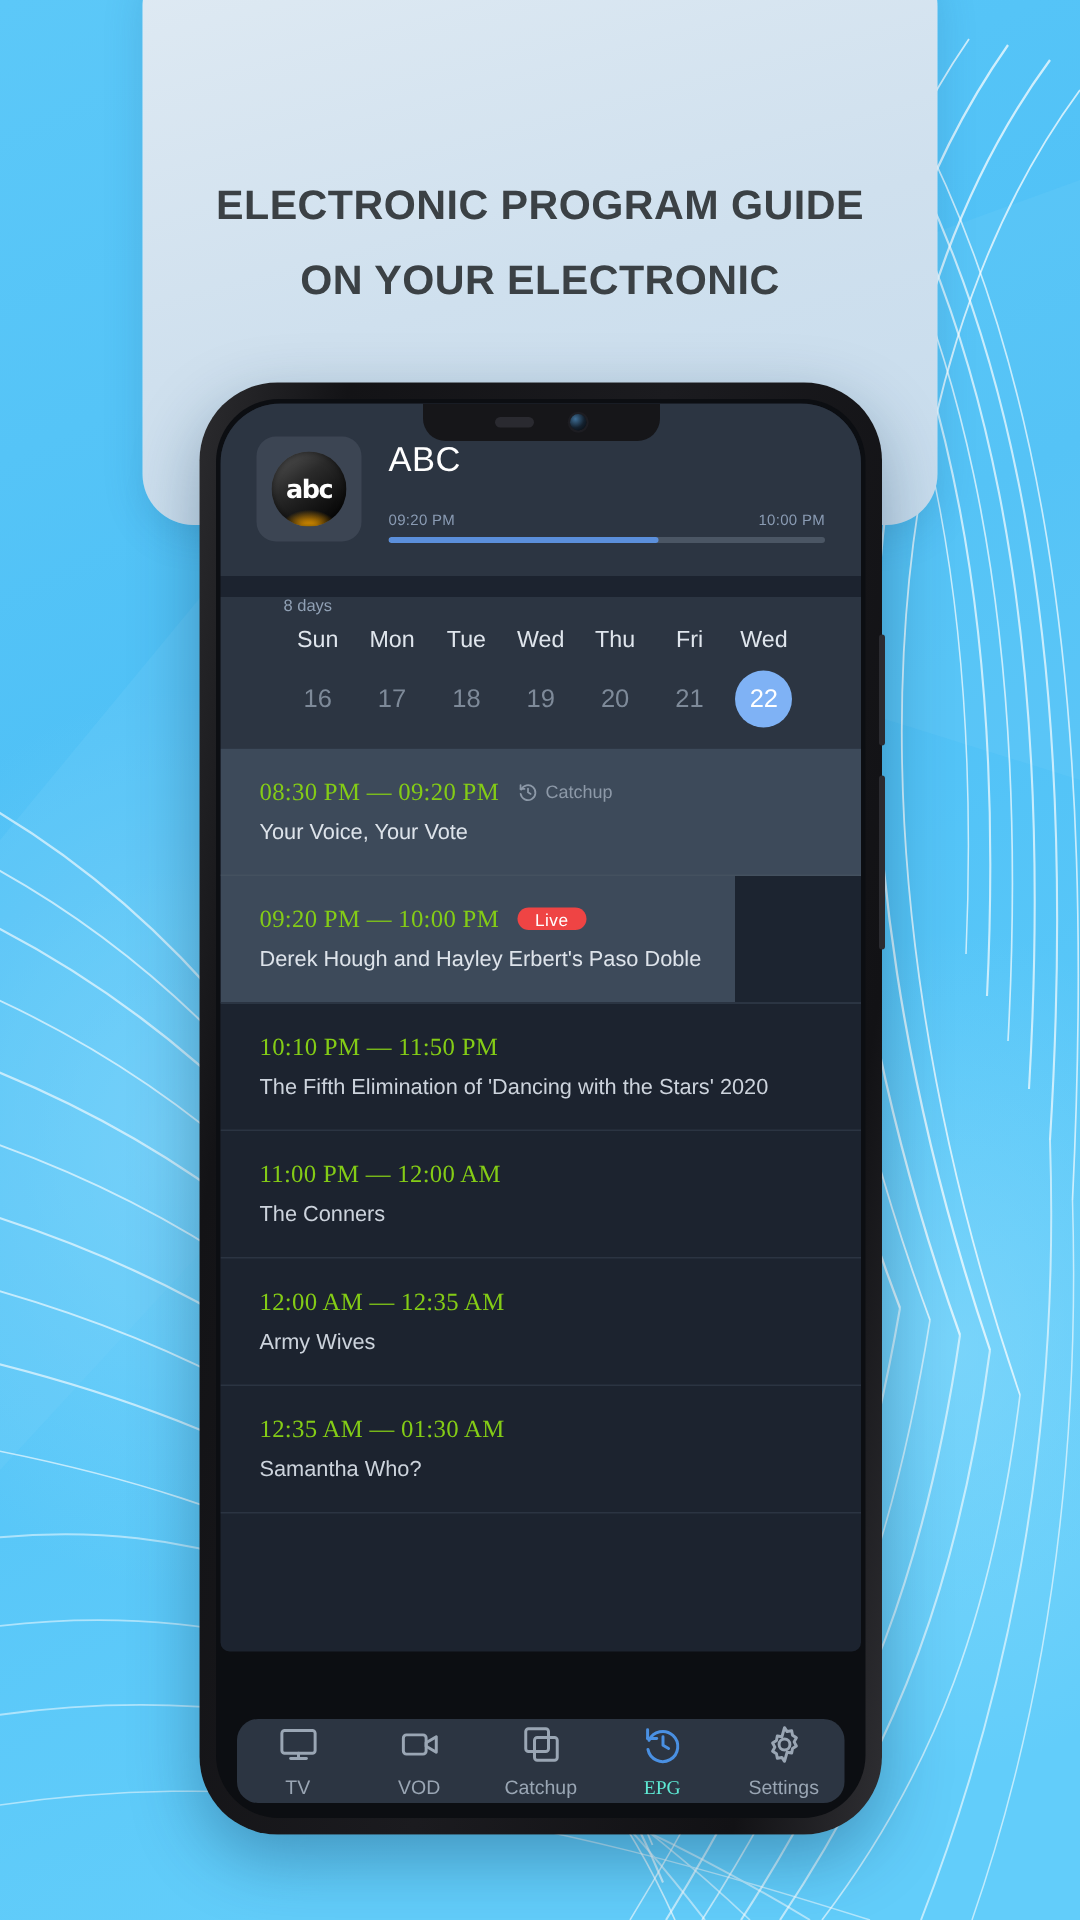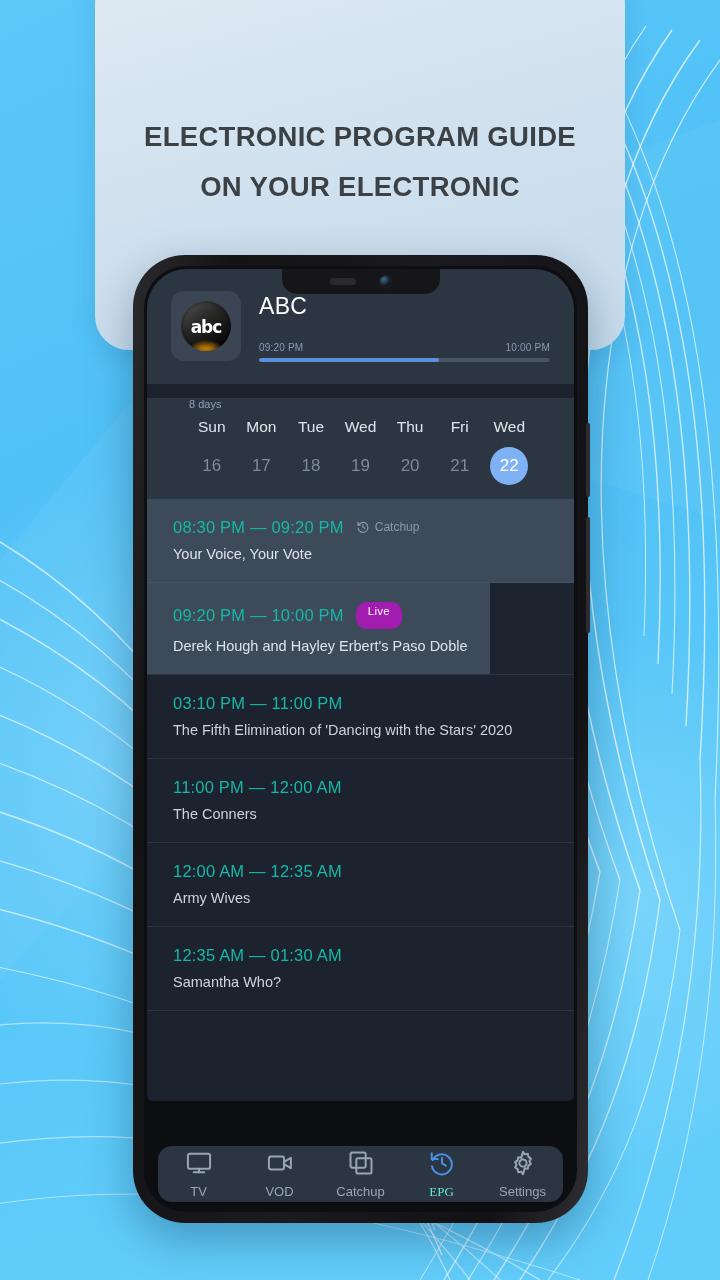--- a/index.html
+++ b/index.html
@@ -151,28 +151,28 @@
     cursor:pointer;
     overflow:hidden;
   }
   .prow.past { background:#3d4a5a; border-bottom-color:#44515f; }
   .prow.live { background:#3d4a5a; }
   .prow .dim-overlay {
     position:absolute; right:0; top:0; bottom:0; width:84px;
     background:#1c2430;
   }
   .prow .ptop { display:flex; align-items:center; gap:12px; position:relative; z-index:2; }
-  .ptime { color:#14b8a6; font-size:16.5px; letter-spacing:.2px; }
+  .ptime { color:#84cc16; font-size:16.5px; letter-spacing:.2px;font-family:Liberation Serif, serif; }
   .ptitle { color:#ccd3dc; font-size:14.5px; margin-top:9px; position:relative; z-index:2; }
   .prow.past .ptitle, .prow.live .ptitle { color:#dde3ea; }
 
   .badge-catchup { display:flex; align-items:center; gap:5px; color:#8d99a8; font-size:12px; }
   .badge-live {
-    background:#a21caf; color:#fff; font-size:11.5px;
-    padding:3px 12px 12px; border-radius:11px; letter-spacing:.3px;
+    background:#ef4444; color:#fff; font-size:11.5px;
+    padding:3px 12px 0; border-radius:11px; letter-spacing:.3px;
   }
   .icon-rewind { width:14px; height:14px; display:block; }
 
   
   .navbar {
     position:absolute; left:14px; right:14px; bottom:10px;
     height:56px;
     background:#2c3542;
     border-radius:14px;
     display:flex; align-items:center;
@@ -335,21 +335,21 @@
           <div class="prow live">
             <span class="dim-overlay"></span>
             <div class="ptop">
               <span class="ptime">09:20 PM — 10:00 PM</span>
               <span class="badge-live">Live</span>
             </div>
             <div class="ptitle">Derek Hough and Hayley Erbert's Paso Doble</div>
           </div>
           <div class="prow upcoming">
             <div class="ptop">
-              <span class="ptime">03:10 PM — 11:00 PM</span>
+              <span class="ptime">10:10 PM — 11:50 PM</span>
             </div>
             <div class="ptitle">The Fifth Elimination of 'Dancing with the Stars' 2020</div>
           </div>
           <div class="prow upcoming">
             <div class="ptop">
               <span class="ptime">11:00 PM — 12:00 AM</span>
             </div>
             <div class="ptitle">The Conners</div>
           </div>
           <div class="prow upcoming">

